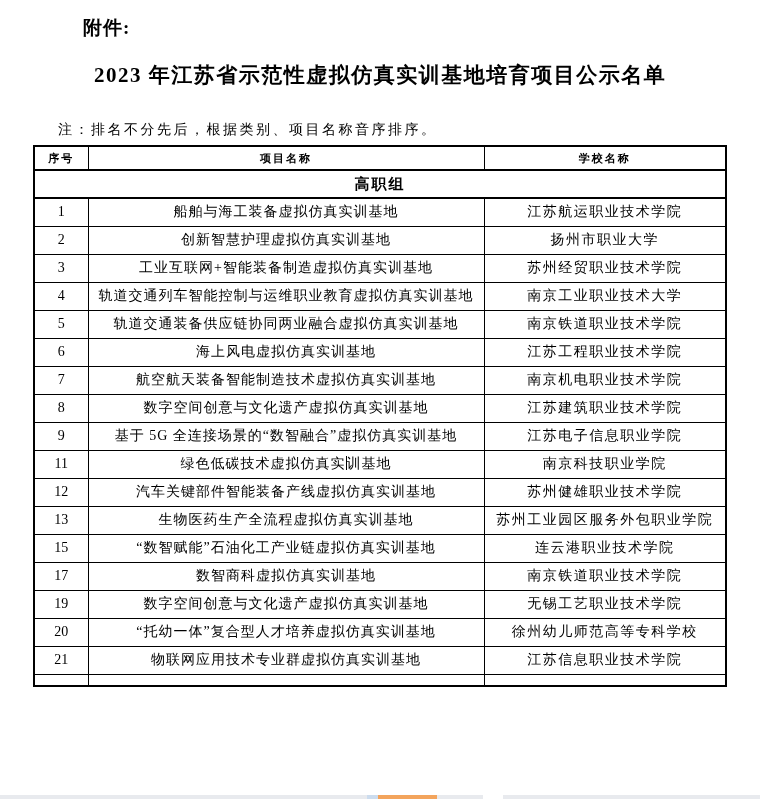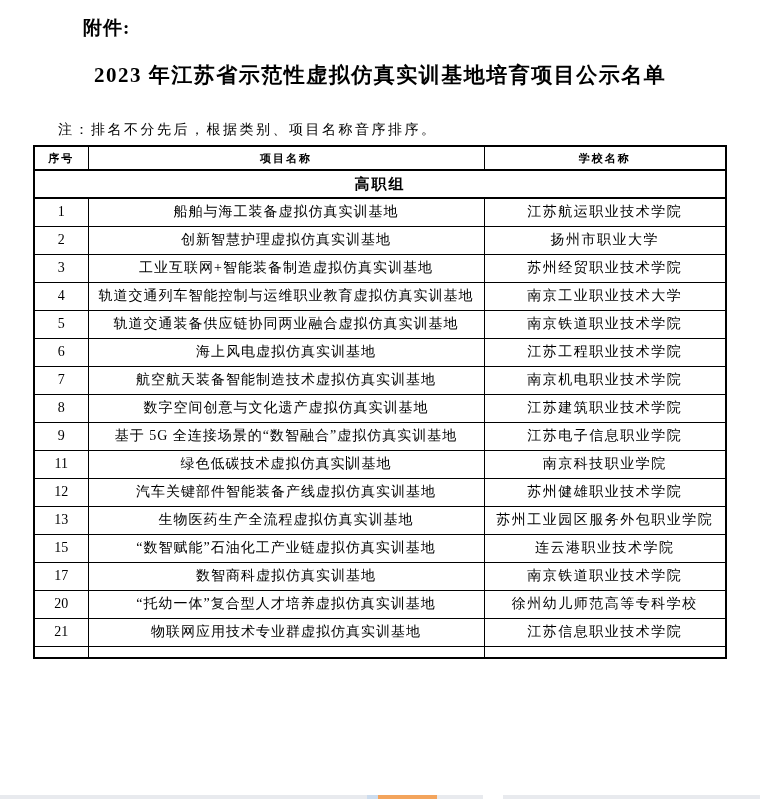--- a/index.html
+++ b/index.html
@@ -196,20 +196,25 @@
           <td class="col-no">15</td>
           <td class="col-project">“数智赋能”石油化工产业链虚拟仿真实训基地</td>
           <td class="col-school">连云港职业技术学院</td>
         </tr>
         <tr class="data-row">
           <td class="col-no">17</td>
           <td class="col-project">数智商科虚拟仿真实训基地</td>
           <td class="col-school">南京铁道职业技术学院</td>
         </tr>
         <tr class="data-row">
+          <td class="col-no">19</td>
+          <td class="col-project">数字空间创意与文化遗产虚拟仿真实训基地</td>
+          <td class="col-school">无锡工艺职业技术学院</td>
+        </tr>
+        <tr class="data-row">
           <td class="col-no">20</td>
           <td class="col-project">“托幼一体”复合型人才培养虚拟仿真实训基地</td>
           <td class="col-school">徐州幼儿师范高等专科学校</td>
         </tr>
         <tr class="data-row">
           <td class="col-no">21</td>
           <td class="col-project">物联网应用技术专业群虚拟仿真实训基地</td>
           <td class="col-school">江苏信息职业技术学院</td>
         </tr>
         <tr class="partial-row">

